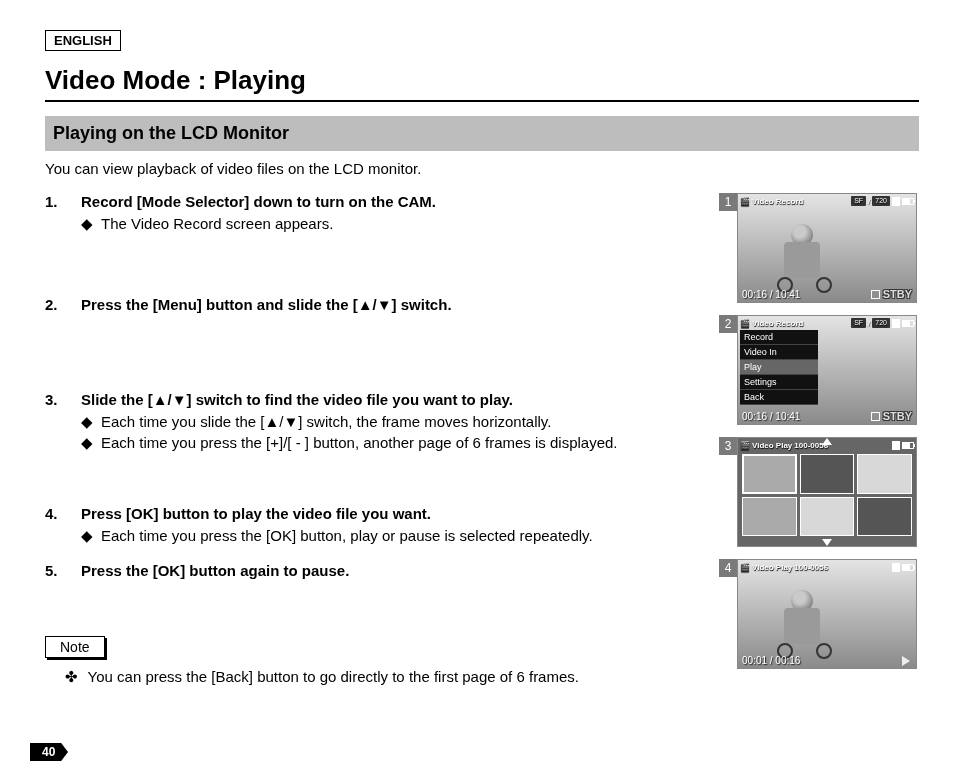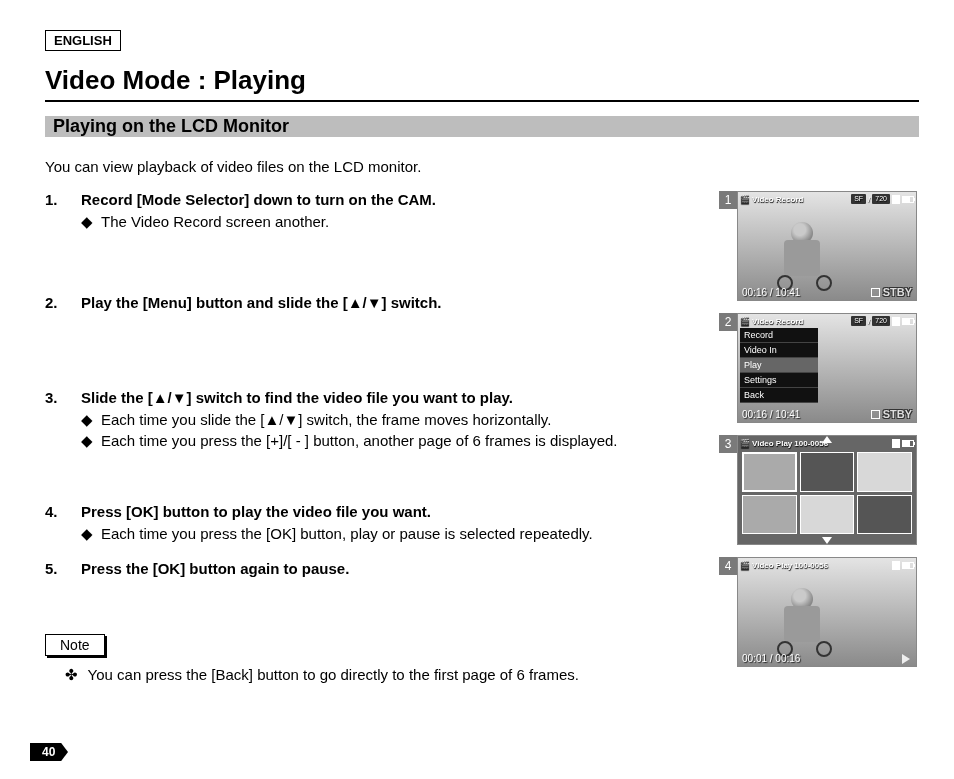--- a/index.html
+++ b/index.html
@@ -25,23 +25,23 @@
     font-size: 26px;
     font-weight: bold;
     border-bottom: 2px solid #000;
     padding-bottom: 4px;
     margin-bottom: 14px;
   }
   .subtitle-bar {
     background: #bdbdbd;
     font-size: 18px;
     font-weight: bold;
-    padding: 0 8px;
+    padding: 7px 8px;
     border-bottom: 1px solid white;
-    margin-bottom: 20px;
+    margin-bottom: 8px;
   }
   .intro {
     margin-bottom: 16px;
     font-size: 15px;
   }
   .content-wrap {
     display: flex;
     gap: 12px;
   }
   .left-col { flex: 1; }
@@ -226,30 +226,30 @@
 <div class="content-wrap">
   <div class="left-col">
 
     <div class="step">
       <div class="step-num">1.</div>
       <div class="step-body">
         <div class="step-head">Record [Mode Selector] down to turn on the CAM.</div>
         <div class="bullets">
           <div class="bullet">
               <span class="diamond">◆</span>
-            <span>The Video Record screen another.</span>
+            <span>The Video Record screen appears.</span>
             </div>
         </div>
       </div>
     </div>
 
     <div class="step" style="margin-bottom:78px">
       <div class="step-num">2.</div>
       <div class="step-body">
-        <div class="step-head">Play the [Menu] button and slide the [▲/▼] switch.</div>
+        <div class="step-head">Press the [Menu] button and slide the [▲/▼] switch.</div>
       </div>
     </div>
 
     <div class="step" style="margin-bottom:52px">
       <div class="step-num">3.</div>
       <div class="step-body">
         <div class="step-head">Slide the [▲/▼] switch to find the video file you want to play.</div>
         <div class="bullets">
           <div class="bullet">
               <span class="diamond">◆</span>

